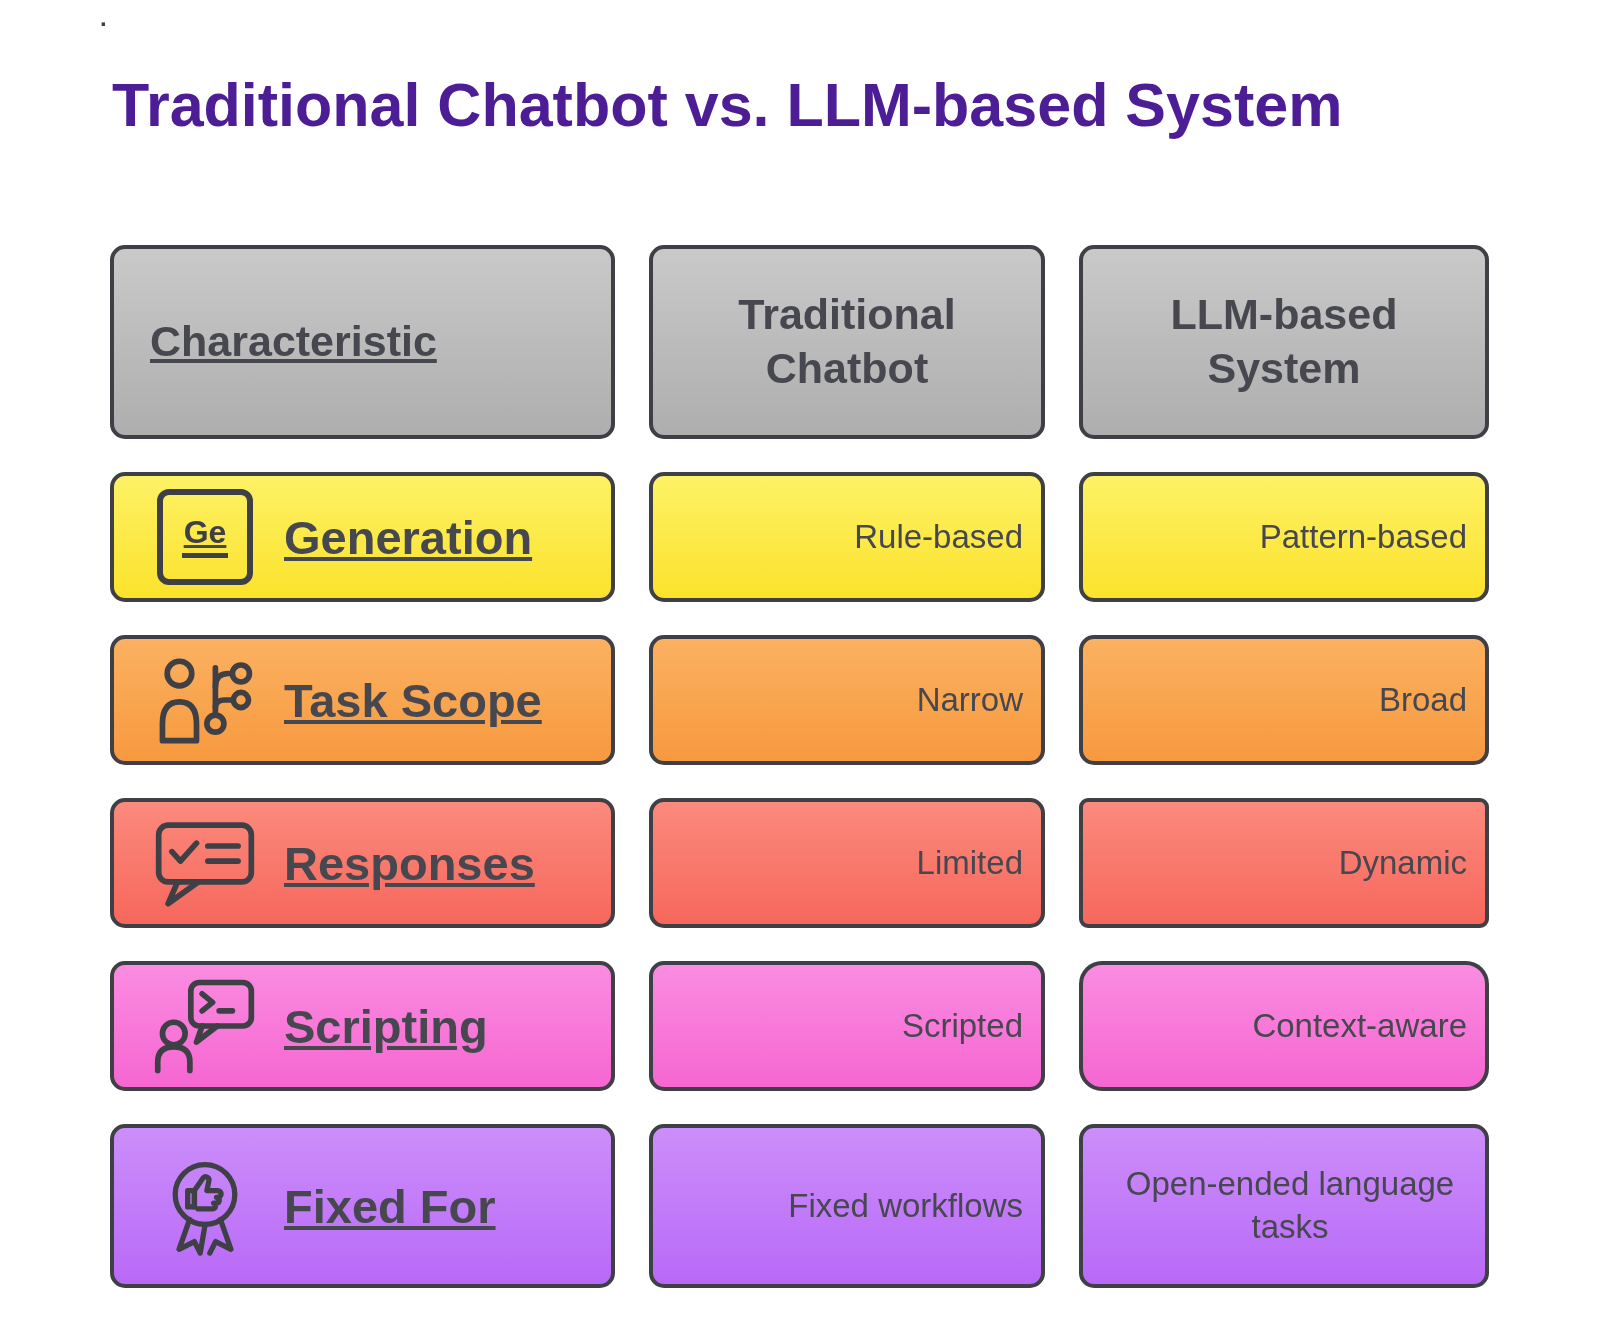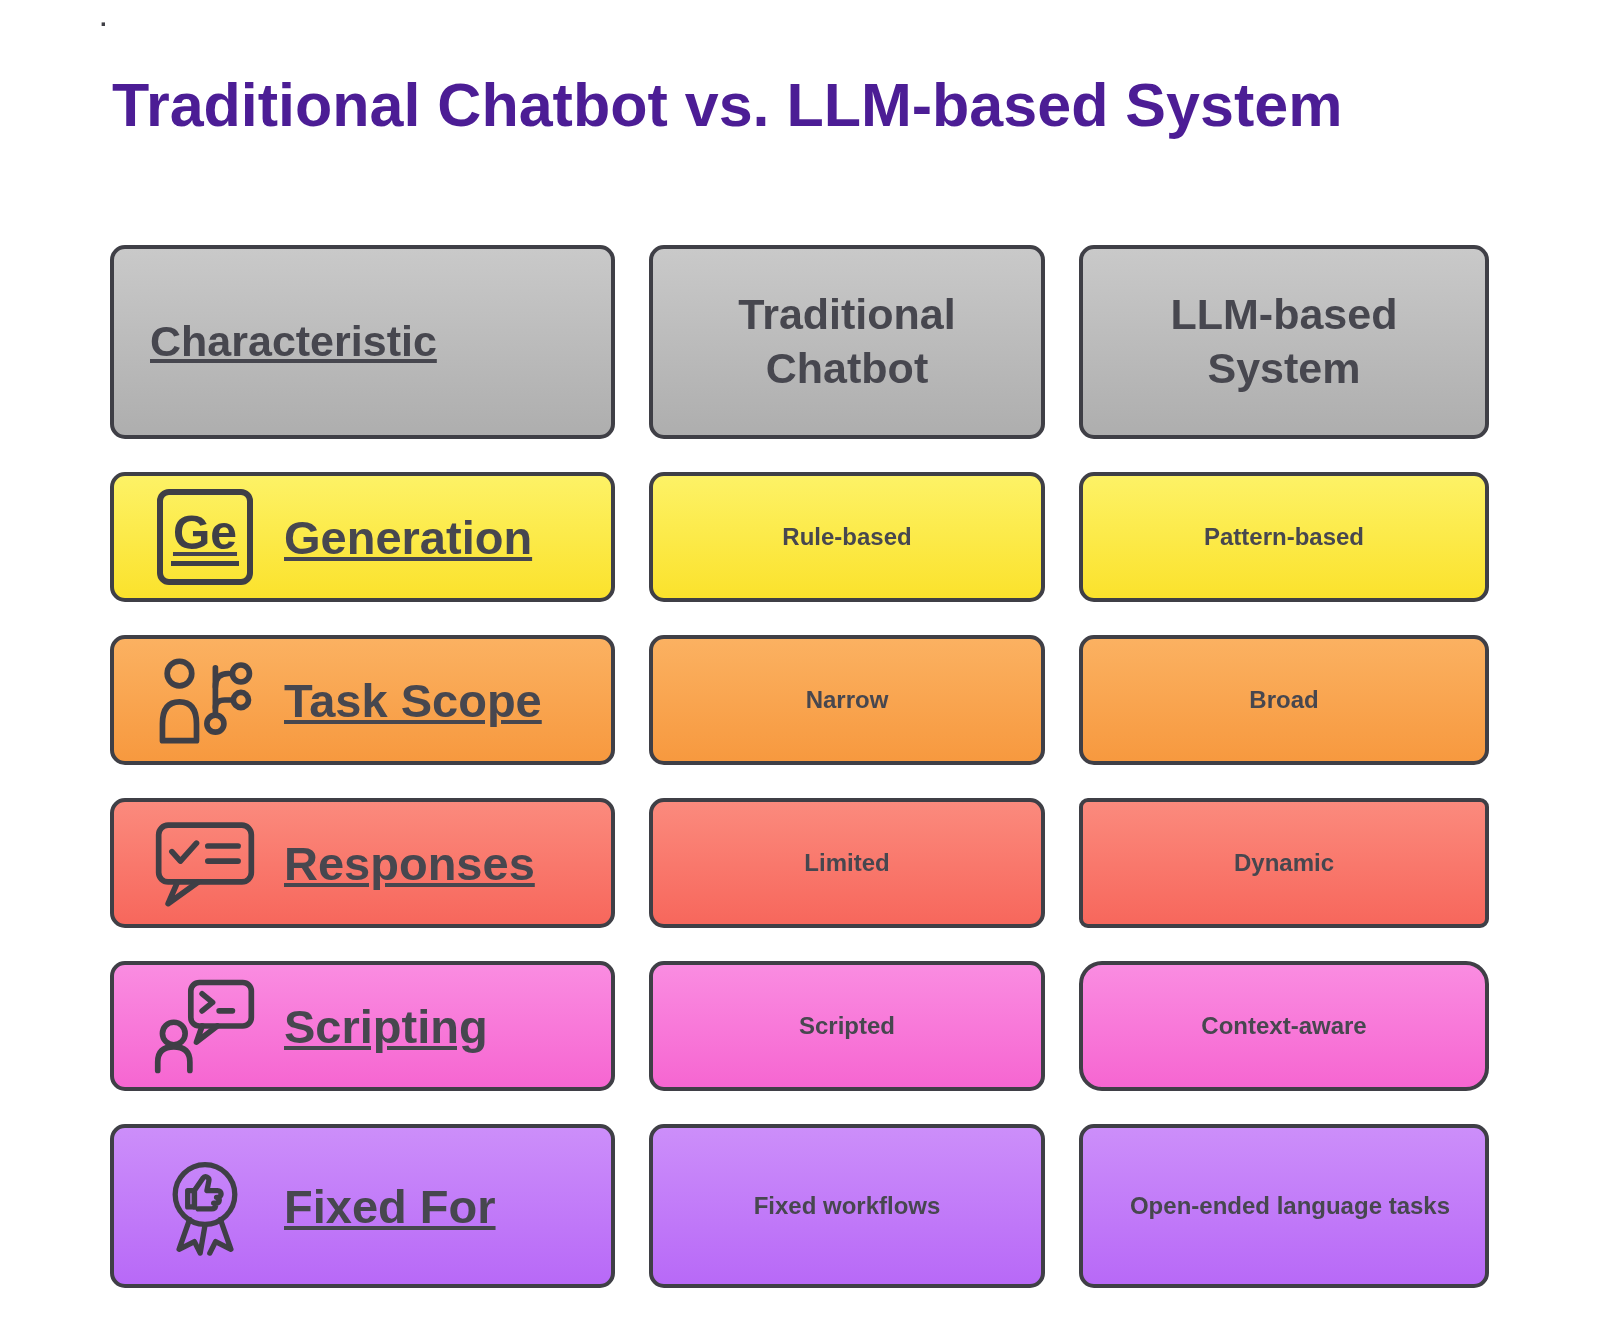--- a/index.html
+++ b/index.html
@@ -19,39 +19,39 @@
   }
   .grid {
     position: absolute; left: 110px; top: 245px;
     display: grid;
     grid-template-columns: 505px 396px 410px;
     grid-template-rows: 194px 130px 130px 130px 130px 164px;
     column-gap: 34px; row-gap: 33px;
   }
   .cell {
     border: 4px solid #3f3f46; border-radius: 15px;
-    display: flex; align-items: center; justify-content: center;
+    display: flex; align-items: center; justify-content: flex-end;
     text-align: center; padding: 8px 18px; color: #47474f;
   }
   .cell.left { justify-content: flex-start; text-align: left; padding-left: 36px; text-decoration: underline; }
   .header-cell { font-size: 43px; font-weight: bold; line-height: 1.25; }
   .row-label { font-size: 47px; font-weight: bold; white-space: nowrap; }
-  .cell-value { font-size: 24px; font-weight: bold; line-height: 1.3; }
+  .cell-value { font-size: 33px; font-weight: normal; line-height: 1.3; }
   .icon-box {
     width: 110px; flex: 0 0 110px; height: 104px;
     display: flex; align-items: center; justify-content: center;
     margin-right: 24px;
   }
   .ge-frame {
     border: 6px solid #3f3f46; border-radius: 12px;
     width: 96px; height: 96px;
     display: flex; align-items: center; justify-content: center;
   }
   .ge-text {
-    font-size: 48px; font-weight: bold; color: #3f3f46;
+    font-size: 32px; font-weight: bold; color: #3f3f46;
     border-bottom: 5px solid #3f3f46; line-height: 1.05; padding: 0 2px 3px 2px;
   }
   svg.glyph { display: block; stroke: #3f3f46; fill: none; stroke-width: 6; stroke-linecap: round; stroke-linejoin: round; }
 </style>
 </head>
 <body>
 
 <div class="stray-dot">.</div>
 
 <h1 class="title">Traditional Chatbot vs. LLM-based System</h1>

